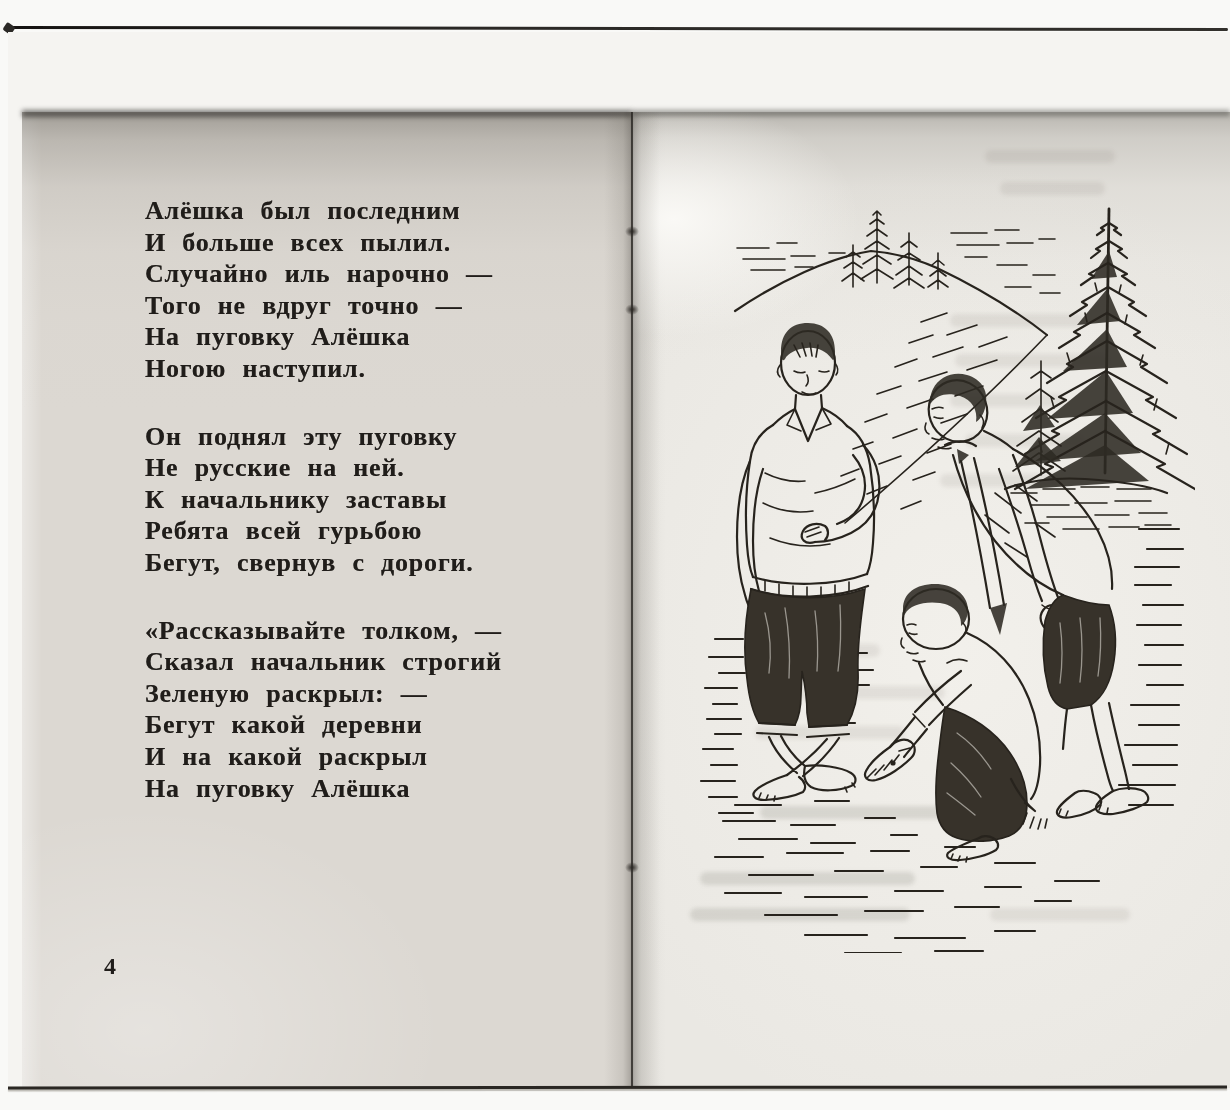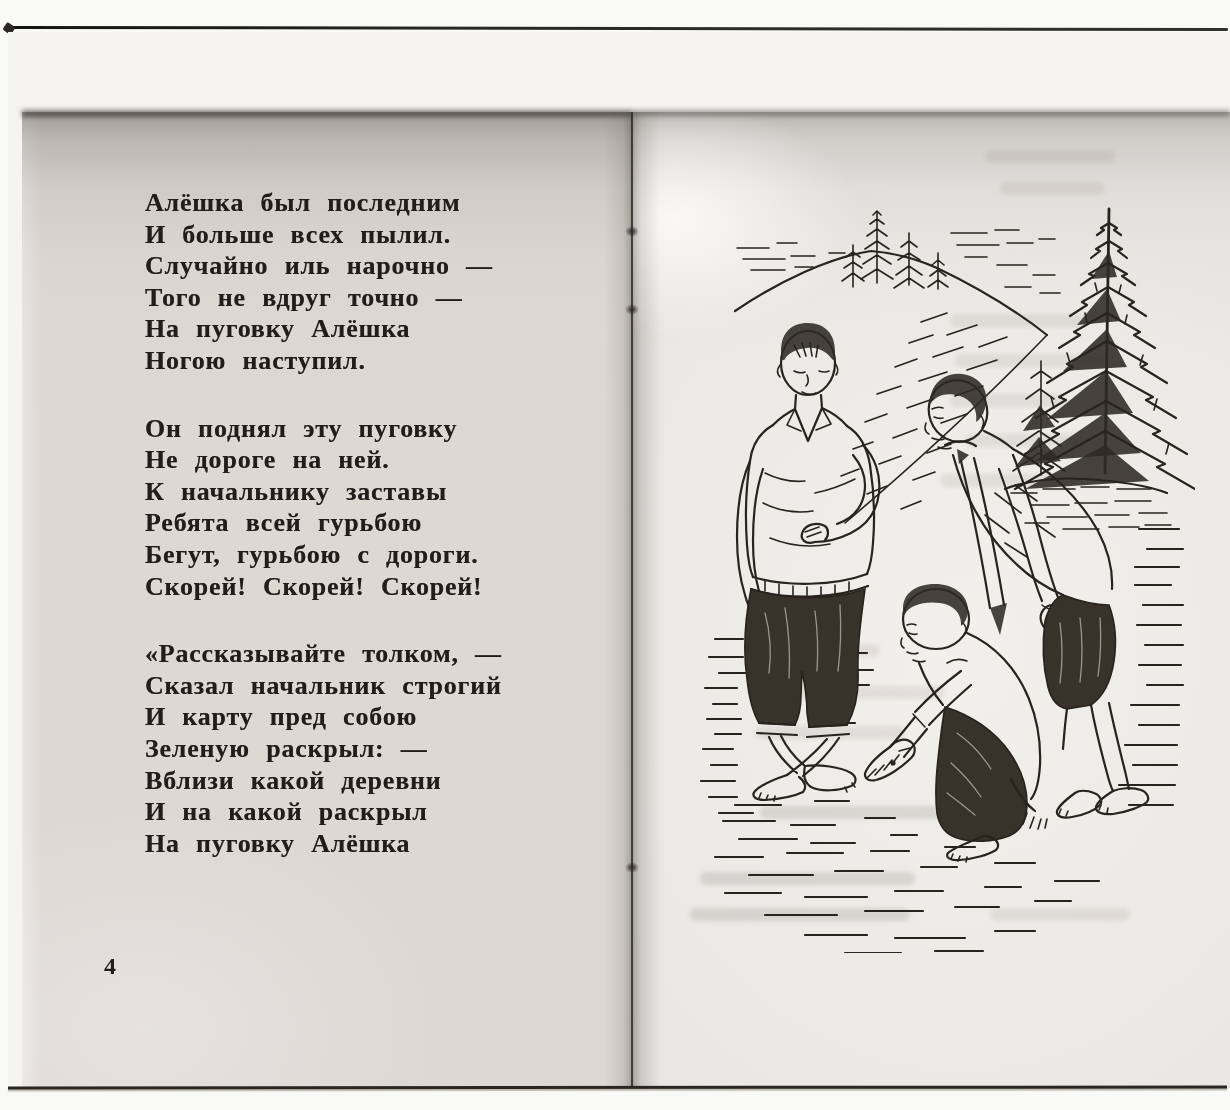--- a/index.html
+++ b/index.html
@@ -47,21 +47,21 @@
   .stitch{position:absolute;left:21px;width:14px;height:11px;border-radius:50%;
     background:radial-gradient(closest-side,#2c2925,rgba(44,41,37,0));filter:blur(.4px)}
 
   .bottom-edge{position:absolute;left:8px;top:1086px;width:1219px;height:3px;background:#2a2723;
     box-shadow:0 2px 1px rgba(120,115,105,.45);transform:rotate(-0.05deg)}
 
   
   .poem{position:absolute;left:145px;top:187px;width:430px;color:var(--ink);
     font-size:26px;font-weight:bold;line-height:31.6px;letter-spacing:.8px;word-spacing:9px;
     text-shadow:0 0 .5px rgba(32,29,26,.55)}
-  .stanza{margin:0 0 36px 0}
+  .stanza{margin:8px 0 36px 0}
   .pnum{position:absolute;left:104px;top:953px;font-size:24px;font-weight:bold;color:var(--ink)}
 
   
   .illu{position:absolute;left:695px;top:193px;width:500px;height:760px}
   .illu .pen{stroke:var(--pen);fill:none;stroke-width:2.2;stroke-linecap:round;stroke-linejoin:round}
   .illu .thin{stroke-width:1.6}
   .illu .thick{stroke-width:2.8}
   .illu .dk{fill:var(--pen-fill);stroke:var(--pen);stroke-width:1.6}
   .illu .blob{fill:#2e2a23;stroke:none;opacity:.88}
   .illu .hl{stroke:#cfccc4;fill:none;stroke-width:1.3;opacity:.65;stroke-linecap:round}
@@ -109,32 +109,30 @@
     <div class="stanza">
       <div>Алёшка был последним</div>
       <div>И больше всех пылил.</div>
       <div>Случайно иль нарочно —</div>
       <div>Того не вдруг точно —</div>
       <div>На пуговку Алёшка</div>
       <div>Ногою наступил.</div>
     </div>
     <div class="stanza">
       <div>Он поднял эту пуговку</div>
-      <div>Не дороге на ней.</div>
+      <div>Не русские на ней.</div>
       <div>К начальнику заставы</div>
       <div>Ребята всей гурьбою</div>
-      <div>Бегут, гурьбою с дороги.</div>
-      <div>Скорей! Скорей! Скорей!</div>
+      <div>Бегут, свернув с дороги.</div>
     </div>
     <div class="stanza">
       <div>«Рассказывайте толком, —</div>
       <div>Сказал начальник строгий</div>
-      <div>И карту пред собою</div>
       <div>Зеленую раскрыл: —</div>
-      <div>Вблизи какой деревни</div>
+      <div>Бегут какой деревни</div>
       <div>И на какой раскрыл</div>
       <div>На пуговку Алёшка</div>
     </div>
   </div>
   <div class="pnum">4</div>
 
   <svg class="illu" viewBox="0 0 500 760" role="img" aria-label="Pen-and-ink drawing: three barefoot village boys on a dirt road by fir trees and distant hills; two boys stand while a third crouches, stretching out an open palm holding a small button.">
 
     <g>
       <path class="pen thin" d="M42 55 h32 M82 50 h20 M48 66 h42 M96 63 h24 M56 77 h34 M100 74 h18 M134 60 h16"></path>

